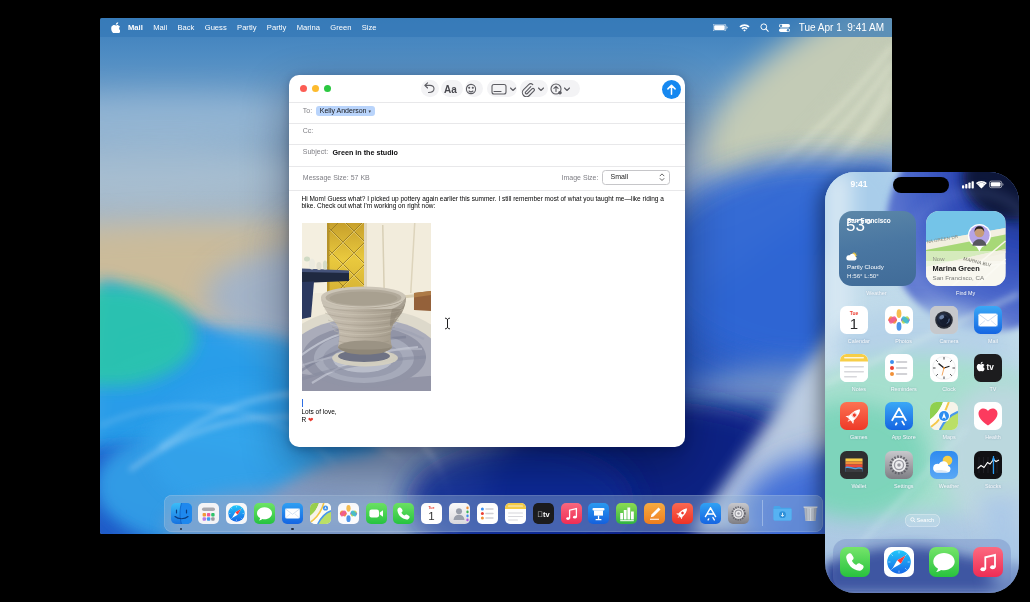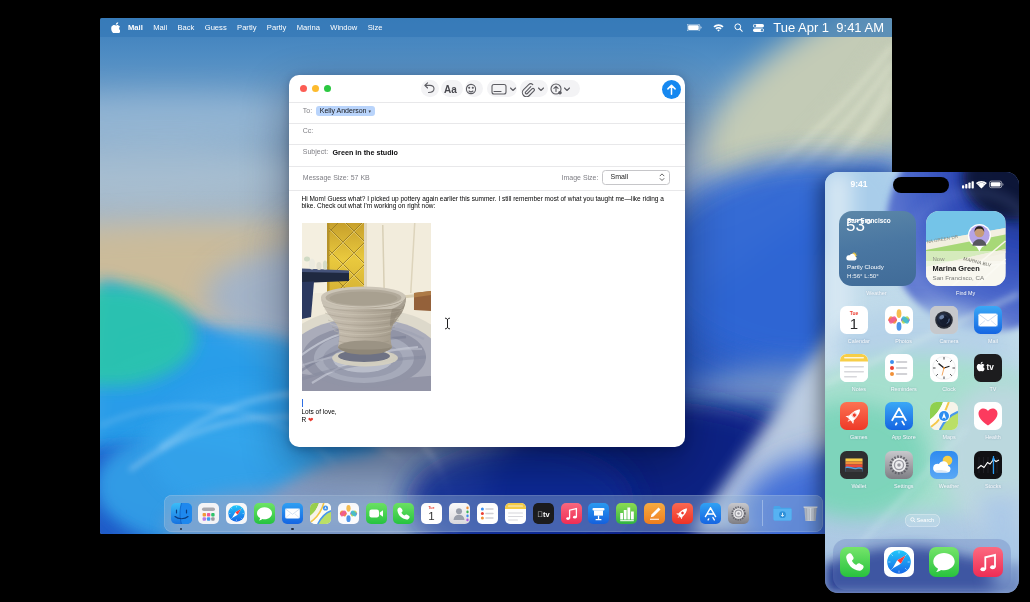--- a/index.html
+++ b/index.html
@@ -7,21 +7,21 @@
 #wall{position:absolute;left:0;top:0}
 #menubar{position:absolute;left:0;top:0;width:792px;height:19px;background:rgba(52,120,183,.72);
   color:#fff;font-size:7.6px;display:flex;align-items:center}
 .mi{margin:0 5.2px}
 #mb-right{position:absolute;right:8px;top:0;height:19px;display:flex;align-items:center;color:#fff}
 #dock{position:absolute;left:64px;top:477px;width:659px;height:37px;border-radius:8px;
   background:rgba(150,180,215,.42);box-shadow:inset 0 0 0 0.5px rgba(255,255,255,.25)}
 .di{position:absolute;top:7.5px;width:21px;height:21px;border-radius:5px;overflow:hidden}
 .di svg{display:block}
 .ddot{position:absolute;top:32.5px;width:2.5px;height:2.5px;border-radius:50%;background:rgba(10,15,30,.8)}
-#phone{position:absolute;left:825px;top:172px;width:194px;height:421px;border-radius:13px;overflow:hidden;
+#phone{position:absolute;left:825px;top:172px;width:194px;height:421px;border-radius:30px;overflow:hidden;
   box-shadow:-6px 4px 18px rgba(0,0,0,.4)}
 #pwall{position:absolute;left:0;top:0}
 #island{position:absolute;left:68px;top:5px;width:56px;height:16px;border-radius:8.5px;background:#000}
 #ptime{position:absolute;left:12px;top:7px;width:44px;text-align:center;color:#fff;font-size:8.5px;font-weight:bold}
 #pstat{position:absolute;right:15px;top:8px}
 #mailwin{position:absolute;left:188.5px;top:56.5px;width:396.5px;height:372.5px;border-radius:10px;
   background:#fff;box-shadow:0 18px 45px rgba(0,10,40,.45), 0 2px 8px rgba(0,10,40,.25)}
 .tl{position:absolute;top:10.2px;width:7px;height:7px;border-radius:50%}
 .sep{position:absolute;left:0;width:396.5px;height:1px;background:#e8e8ea}
 .flabel{position:absolute;color:#7e7e84;font-size:7px}
@@ -100,21 +100,21 @@
   <svg width="9.5" height="11.5" viewBox="0 0 11 13" style="margin-left:10.5px">
    <path d="M7.6 2.1c-.5.6-1.3 1-2 .9-.1-.8.3-1.6.7-2.1C6.8.3 7.7 0 8.4 0c.1.8-.3 1.6-.8 2.1zM8.3 3.2c-1.1-.1-2 .6-2.5.6-.5 0-1.3-.6-2.2-.6-1.1 0-2.2.7-2.8 1.7-1.2 2.1-.3 5.2.9 6.9.6.8 1.2 1.7 2.1 1.7.9 0 1.2-.5 2.2-.5s1.3.5 2.2.5c.9 0 1.5-.8 2-1.7.7-1 .9-1.9.9-2-.6-.2-1.7-.9-1.7-2.4 0-1.3 1-1.9 1.1-2-.6-.9-1.5-1.5-2.2-1.5z" fill="#fff"></path>
   </svg>
   <span class="mi" style="font-weight:bold;margin-left:8px">Mail</span>
   <span class="mi">Mail</span>
       <span class="mi">Back</span>
       <span class="mi">Guess</span>
   <span class="mi">Partly</span>
       <span class="mi">Partly</span>
       <span class="mi">Marina</span>
-  <span class="mi">Window</span>
+  <span class="mi">Green</span>
       <span class="mi">Size</span>
   <div id="mb-right">
    <svg width="15" height="7.2" viewBox="0 0 17 8" style="margin-right:11px">
     <rect x="0" y="0" width="14.5" height="8" rx="2" fill="none" stroke="rgba(255,255,255,.9)" stroke-width="0.8"></rect>
     <rect x="1.3" y="1.3" width="12" height="5.4" rx="1" fill="#fff"></rect>
     <path d="M15.4 2.6v2.8c.8-.2 1.2-.8 1.2-1.4 0-.6-.4-1.2-1.2-1.4z" fill="rgba(255,255,255,.8)"></path>
    </svg>
    <svg width="11" height="9" viewBox="0 0 11 9" style="margin-right:10px">
     <path d="M5.5 8.4L1.1 4.0a6.3 6.3 0 0 1 8.8 0z" fill="#fff" opacity="0"></path>
     <path d="M0.4 3.2a7.4 7.4 0 0 1 10.2 0l-1.2 1.3a5.6 5.6 0 0 0-7.8 0zM2.3 5.2a4.6 4.6 0 0 1 6.4 0L7.4 6.5a2.7 2.7 0 0 0-3.8 0zM5.5 8.5L4.2 7.2a1.9 1.9 0 0 1 2.6 0z" fill="#fff"></path>
@@ -122,21 +122,21 @@
    <svg width="9" height="9" viewBox="0 0 10 10" style="margin-right:10px">
     <circle cx="4.2" cy="4.2" r="3.2" fill="none" stroke="#fff" stroke-width="1.1"></circle>
     <line x1="6.6" y1="6.6" x2="9.2" y2="9.2" stroke="#fff" stroke-width="1.2" stroke-linecap="round"></line>
    </svg>
    <svg width="11" height="8" viewBox="0 0 11 8" style="margin-right:9px">
     <rect x="0" y="0" width="11" height="3.4" rx="1.7" fill="#fff"></rect>
     <circle cx="2" cy="1.7" r="1.2" fill="#4a86bd"></circle>
     <rect x="0" y="4.6" width="11" height="3.4" rx="1.7" fill="#fff"></rect>
     <circle cx="9" cy="6.3" r="1.2" fill="#4a86bd"></circle>
    </svg>
-   <span style="font-size:13px">Tue Apr 1&nbsp;&nbsp;9:41 AM</span>
+   <span style="font-size:10px">Tue Apr 1&nbsp;&nbsp;9:41 AM</span>
   </div>
  </div>
  <div id="dock">
   <div class="di" style="left:6.5px">
         <svg width="21" height="21" viewBox="0 0 21 21">
           <defs>
             <linearGradient id="fnd" x1="0" y1="0" x2="0" y2="1">
               <stop offset="0" stop-color="#3bbdf8"></stop>
               <stop offset="1" stop-color="#1672e0"></stop>
             </linearGradient>

